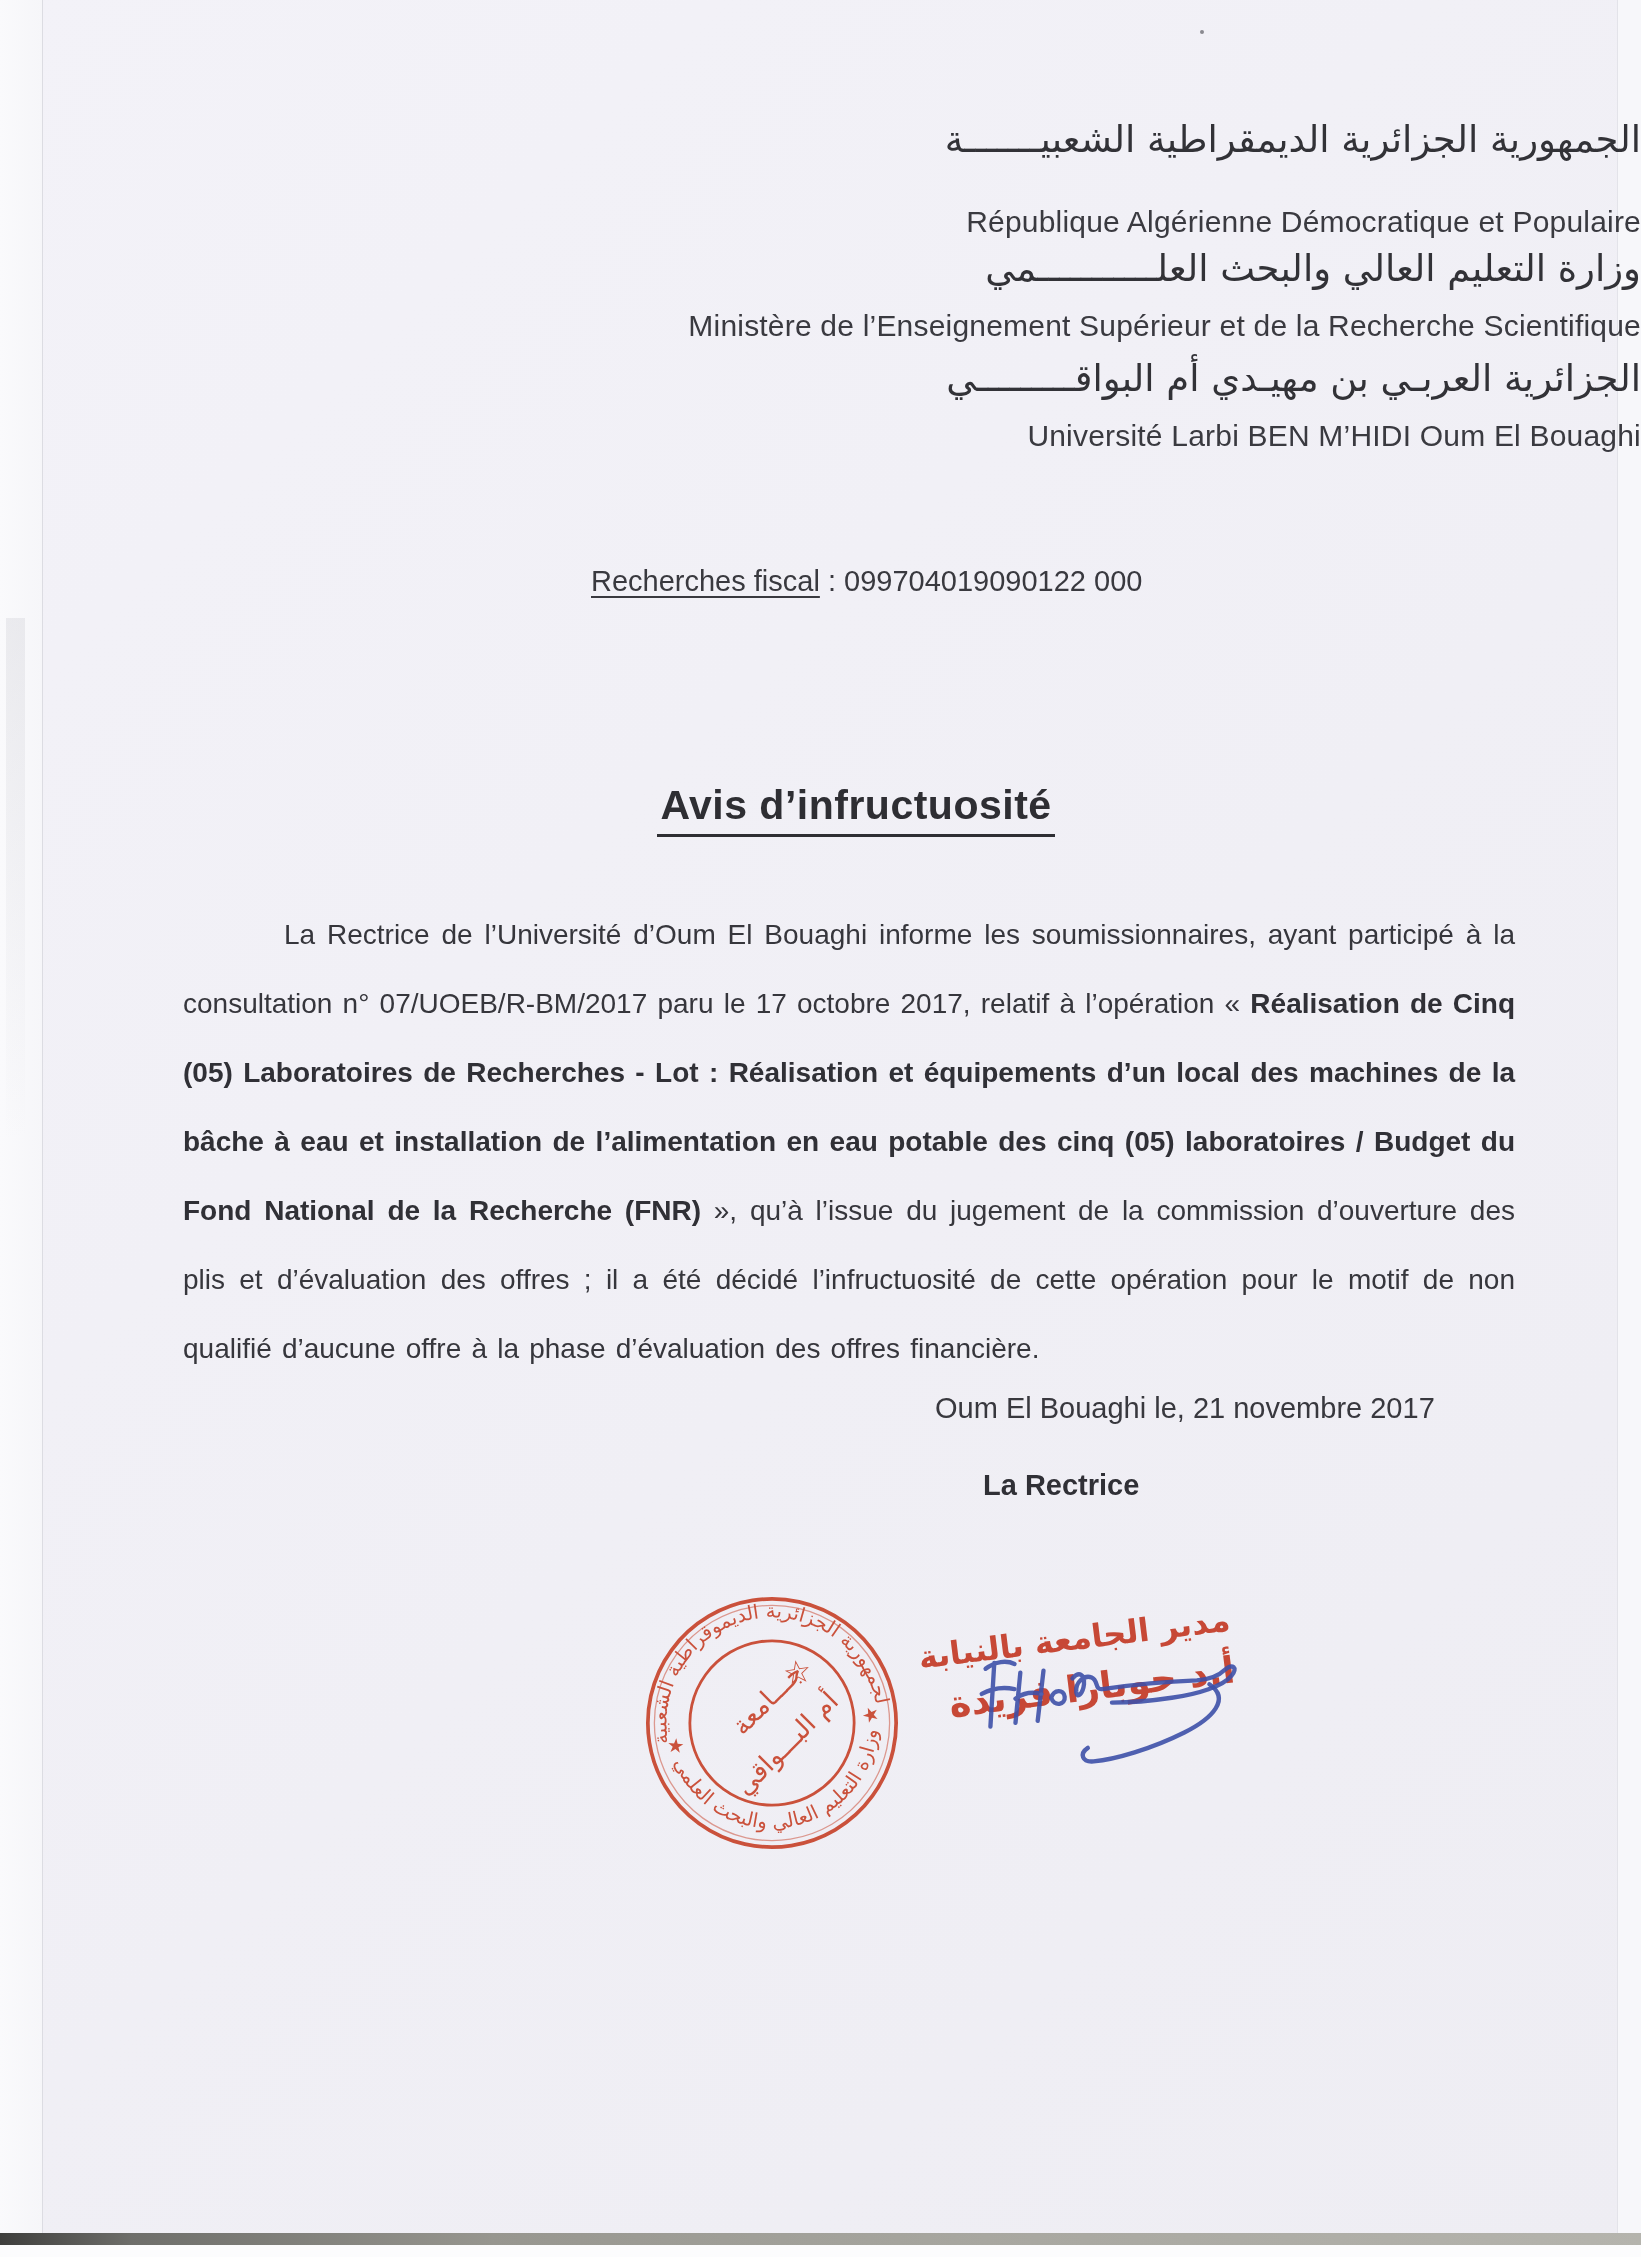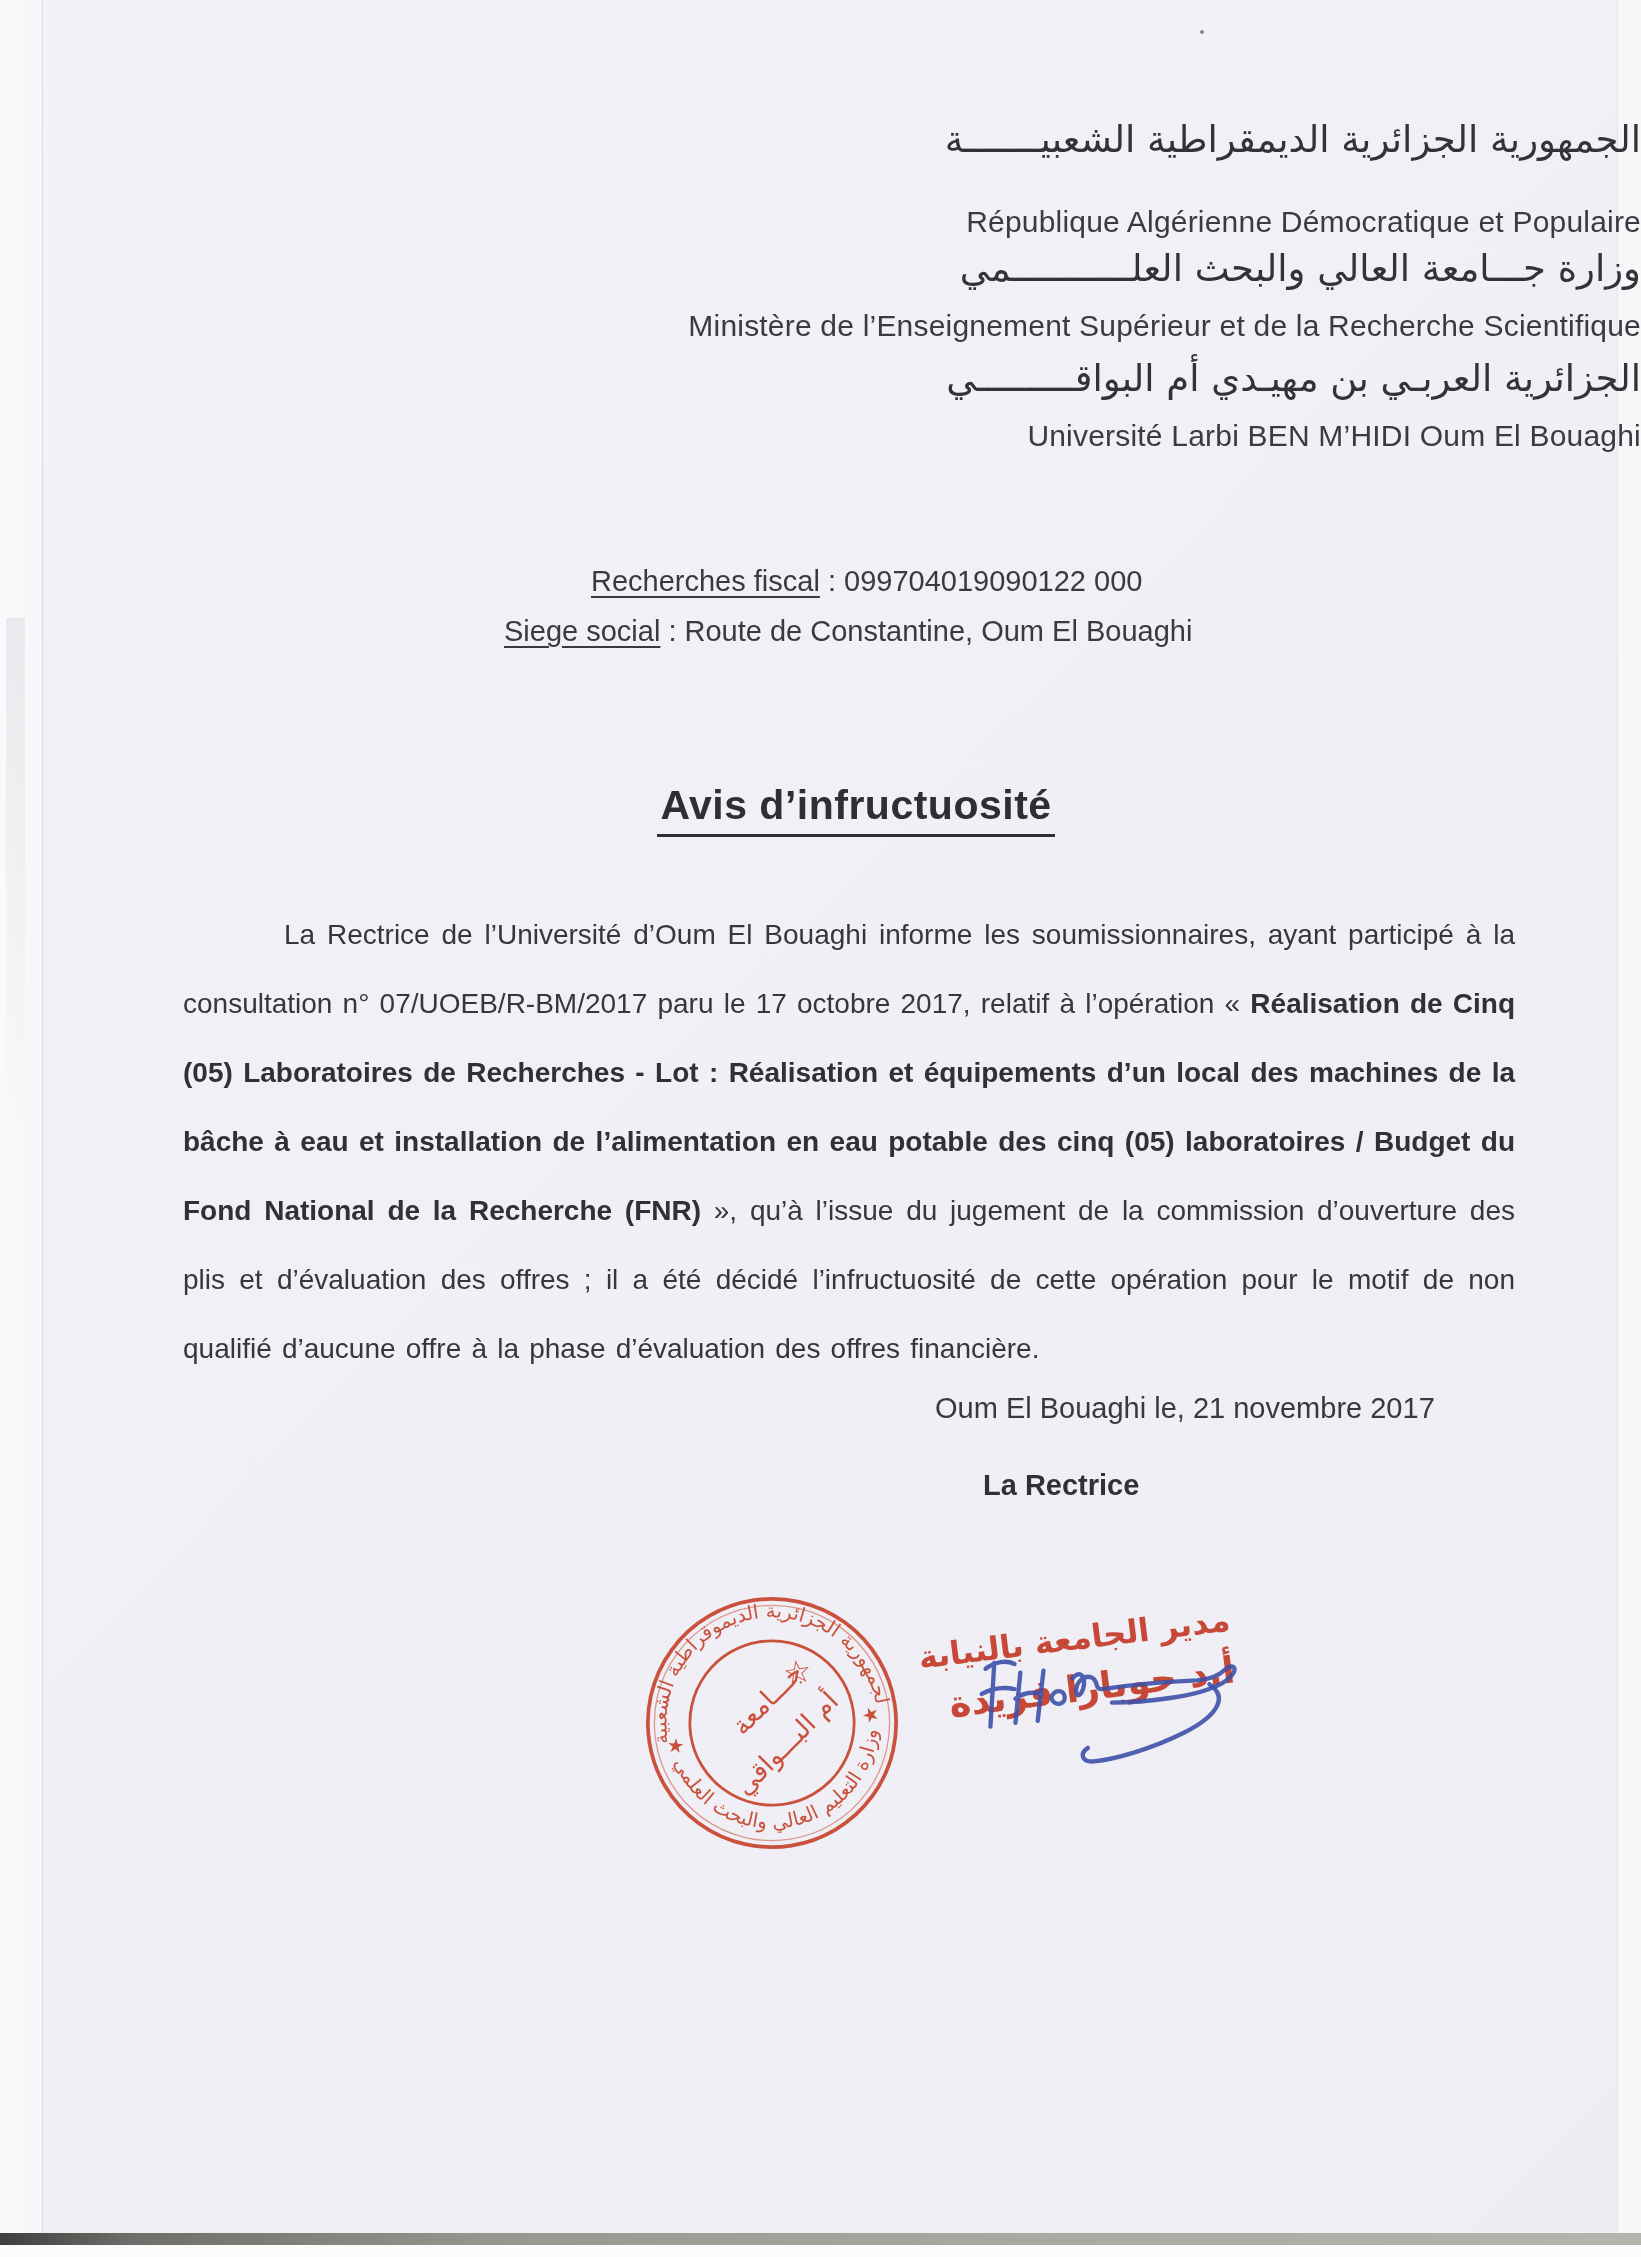--- a/index.html
+++ b/index.html
@@ -75,30 +75,27 @@
 <div class="page">
 
   <div class="edge-left"></div>
   <div class="edge-right"></div>
   <div class="edge-bottom-dark"></div>
   <div class="edge-bottom-white"></div>
   <div class="speck"></div>
 
   <div class="hline ar h-ar1" dir="rtl">الجمهورية الجزائرية الديمقراطية الشعبيـــــــة</div>
   <div class="hline fr h-fr1">République Algérienne Démocratique et Populaire</div>
-  <div class="hline ar h-ar2" dir="rtl">وزارة جـــامعة العالي والبحث العلـــــــــــمي</div>
+  <div class="hline ar h-ar2" dir="rtl">وزارة التعليم العالي والبحث العلـــــــــــمي</div>
   <div class="hline fr h-fr2">Ministère de l’Enseignement Supérieur et de la Recherche Scientifique</div>
   <div class="hline ar h-ar3" dir="rtl">الجزائرية العربـي بن مهيـدي أم البواقـــــــــي</div>
   <div class="hline fr h-fr3">Université Larbi BEN M’HIDI Oum El Bouaghi</div>
 
   <div class="regline reg-fiscal">
     <span class="u">Recherches fiscal</span><span> : 099704019090122 000</span>
-  </div>
-  <div class="regline reg-siege">
-    <span class="u">Siege social</span><span> : Route de Constantine, Oum El Bouaghi</span>
   </div>
 
   <div class="title-wrap">
     <span class="title-text">Avis d’infructuosité</span>
   </div>
 
   <p class="body-par"><span>La Rectrice de l’Université d’Oum El Bouaghi informe les soumissionnaires, ayant participé à la consultation n° 07/UOEB/R-BM/2017 paru le 17 octobre 2017, relatif à l’opération « </span><b>Réalisation de Cinq (05) Laboratoires de Recherches - Lot : Réalisation et équipements d’un local des machines de la bâche à eau et installation de l’alimentation en eau potable des cinq (05) laboratoires / Budget du Fond National de la Recherche (FNR)</b><span> », qu’à l’issue du jugement de la commission d’ouverture des plis et d’évaluation des offres ; il a été décidé l’infructuosité de cette opération pour le motif de non qualifié d’aucune offre à la phase d’évaluation des offres financière.</span></p>
 
   <div class="place-date">Oum El Bouaghi le, 21 novembre 2017</div>
   <div class="signatory">La Rectrice</div>

